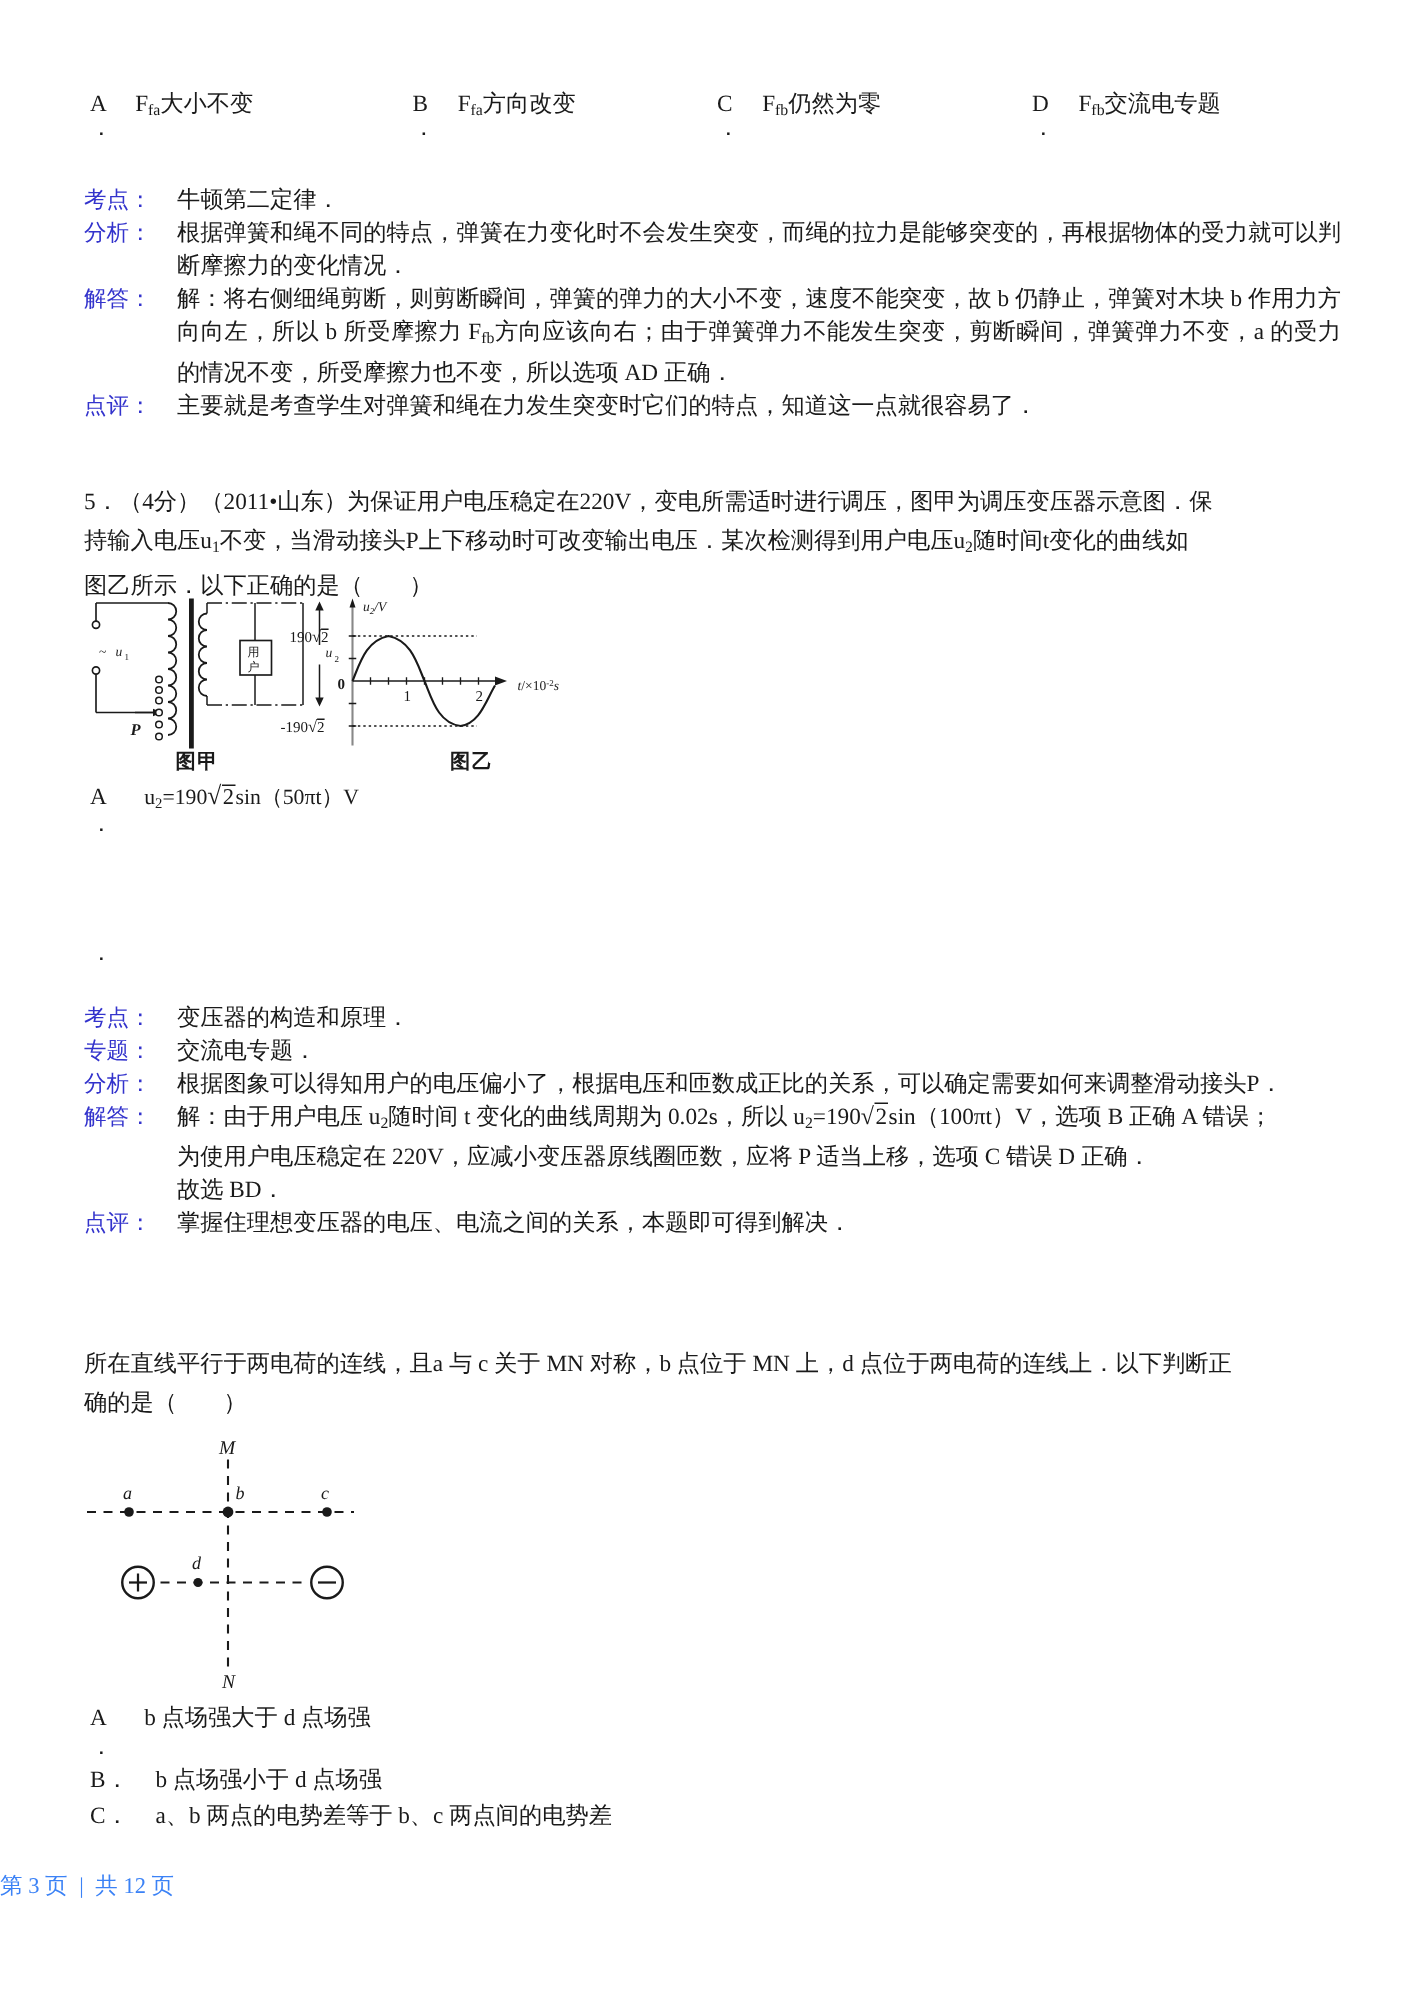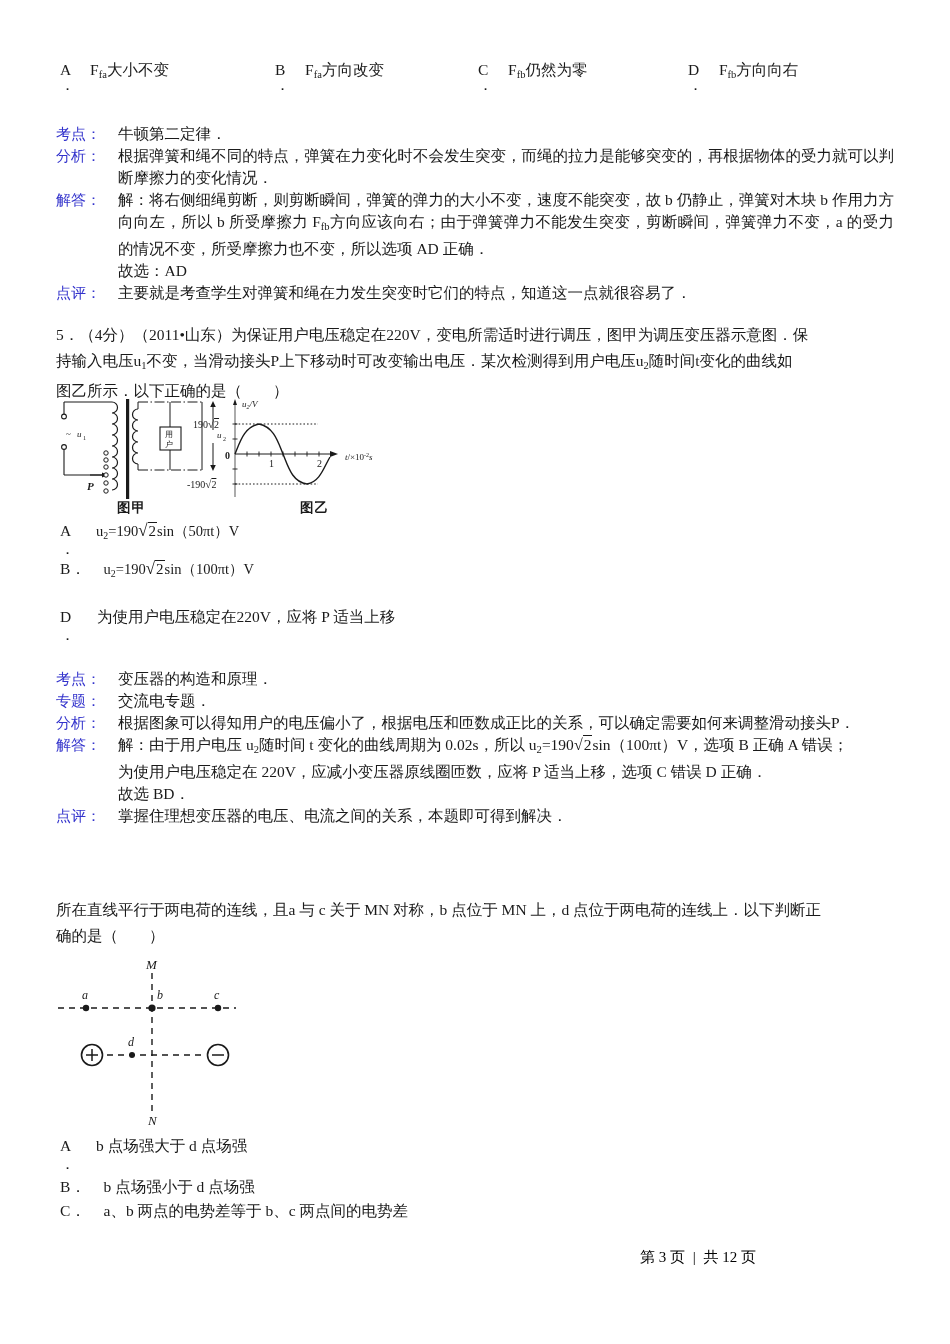--- a/index.html
+++ b/index.html
@@ -73,23 +73,23 @@
     font-size: 13.5px;
     font-weight: bold;
     color: #1a1a1a;
     letter-spacing: 1px;
   }
 
   
   .footer {
     position: absolute;
     width: 756px;
-    text-align: right;
+    text-align: left;
     font-size: 15px;
-    color: #000000;
+    color: #3b82f6;
   }
   .sep { padding: 0 4px; }
 </style>
 </head>
 <body>
 
 <div class="page">
 
   <div class="row body-text" style="left:60px; top:58px;">
     <span>A</span>
@@ -108,40 +108,36 @@
   <div class="row body-text" style="left:478px; top:58px;">
     <span>C</span>
     <span style="display:inline-block;width:12px"></span>
     <span><span>F</span><sub>fb</sub><span>仍然为零</span></span>
   </div>
   <div class="row tiny-dot" style="left:478px; top:76px;">．</div>
 
   <div class="row body-text" style="left:688px; top:58px;">
     <span>D</span>
     <span style="display:inline-block;width:12px"></span>
-    <span><span>F</span><sub>fb</sub><span>方向向右</span></span>
+    <span><span>F</span><sub>fb</sub><span>交流电专题</span></span>
   </div>
   <div class="row tiny-dot" style="left:688px; top:76px;">．</div>
 
   <div class="ana-block" style="left:56px; top:123px; width:838px;">
     <div class="ana-row">
       <div class="ana-key">考点：</div>
       <div class="ana-val">牛顿第二定律．</div>
     </div>
     <div class="ana-row">
       <div class="ana-key">分析：</div>
       <div class="ana-val">根据弹簧和绳不同的特点，弹簧在力变化时不会发生突变，而绳的拉力是能够突变的，再根据物体的受力就可以判断摩擦力的变化情况．</div>
     </div>
     <div class="ana-row">
       <div class="ana-key">解答：</div>
       <div class="ana-val">解：将右侧细绳剪断，则剪断瞬间，弹簧的弹力的大小不变，速度不能突变，故 b 仍静止，弹簧对木块 b 作用力方向向左，所以 b 所受摩擦力 F<sub>fb</sub>方向应该向右；由于弹簧弹力不能发生突变，剪断瞬间，弹簧弹力不变，a 的受力的情况不变，所受摩擦力也不变，所以选项 AD 正确．</div>
-    </div>
-    <div class="ana-row">
-      <div class="ana-key"></div>
-      <div class="ana-val">故选：AD</div>
     </div>
     <div class="ana-row">
       <div class="ana-key">点评：</div>
       <div class="ana-val">主要就是考查学生对弹簧和绳在力发生突变时它们的特点，知道这一点就很容易了．</div>
     </div>
   </div>
 
   <div class="qpara" style="left:56px; top:322px; width:842px;">
     <div>5．（4分）（2011•山东）为保证用户电压稳定在220V，变电所需适时进行调压，图甲为调压变压器示意图．保</div>
     <div>持输入电压u<sub>1</sub>不变，当滑动接头P上下移动时可改变输出电压．某次检测得到用户电压u<sub>2</sub>随时间t变化的曲线如</div>
@@ -259,32 +255,22 @@
   <div class="figcap" style="left:117px; top:499px;">图甲</div>
   <div class="figcap" style="left:300px; top:499px;">图乙</div>
 
   <div class="row body-text" style="left:60px; top:519px;">
     <span>A</span>
     <span style="display:inline-block;width:18px"></span>
     <span style="font-size:14.5px">u<sub>2</sub>=190<span style="font-size:17px">√</span><span style="border-top:1.1px solid #1a1a1a; padding:0 1px; font-size:15px">2</span>sin（50πt）V</span>
   </div>
   <div class="row tiny-dot" style="left:60px; top:540px;">．</div>
 
-  <div class="row body-text" style="left:60px; top:557px;">
-    <span>B．</span>
-    <span style="display:inline-block;width:10px"></span>
-    <span style="font-size:14.5px">u<sub>2</sub>=190<span style="font-size:17px">√</span><span style="border-top:1.1px solid #1a1a1a; padding:0 1px; font-size:15px">2</span>sin（100πt）V</span>
-  </div>
-
-
-  <div class="row body-text" style="left:60px; top:605px;">
-    <span>D</span>
-    <span style="display:inline-block;width:18px"></span>
-    <span>为使用户电压稳定在220V，应将 P 适当上移</span>
-  </div>
+
+
   <div class="row tiny-dot" style="left:60px; top:626px;">．</div>
 
   <div class="ana-block" style="left:56px; top:668px; width:838px;">
     <div class="ana-row">
       <div class="ana-key">考点：</div>
       <div class="ana-val">变压器的构造和原理．</div>
     </div>
     <div class="ana-row">
       <div class="ana-key">专题：</div>
       <div class="ana-val">交流电专题．</div>

